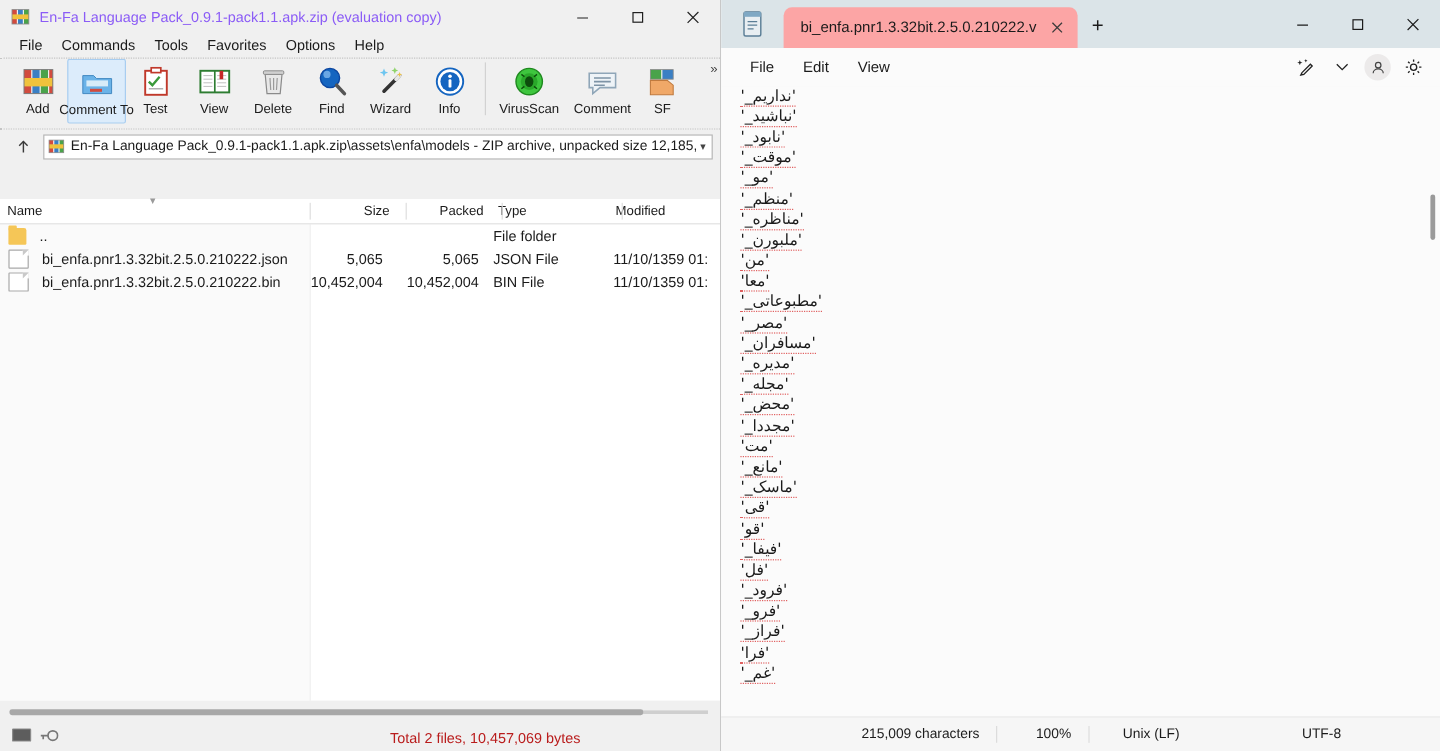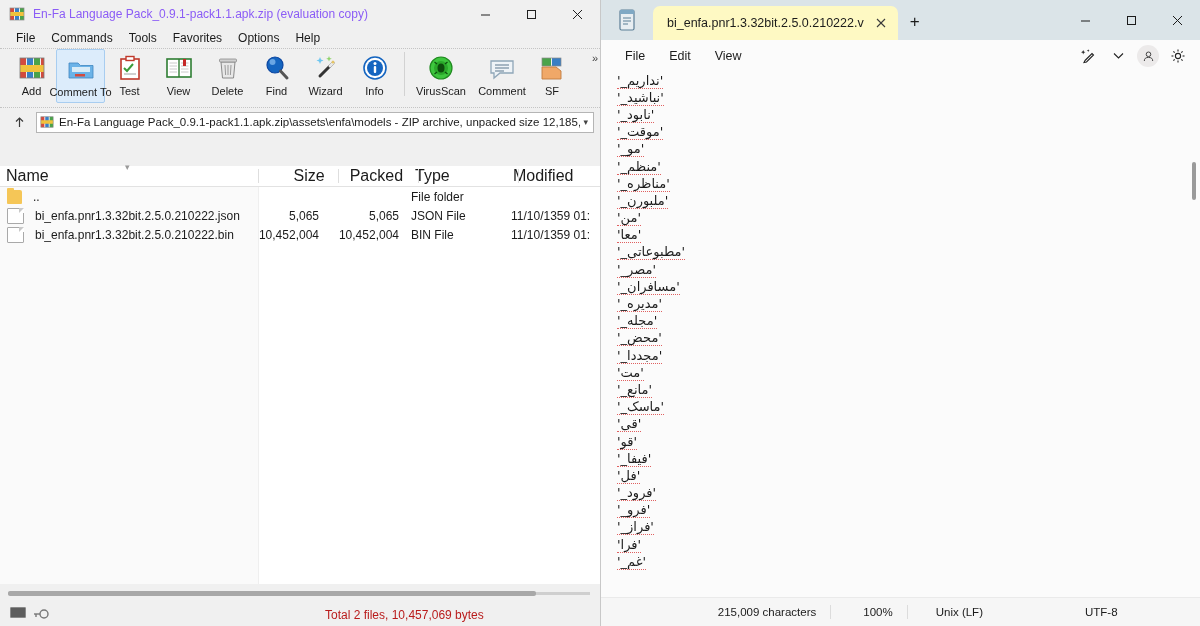--- a/index.html
+++ b/index.html
@@ -36,21 +36,21 @@
   #winrar .addrbar{height:28px;display:flex;align-items:center;background:#f0f0f0;padding:0 6px;}
   .upbtn{width:26px;height:22px;display:flex;align-items:center;justify-content:center;color:#3a3a3a;font-size:13px;}
   .addrbox{flex:1;height:21px;background:#fff;border:1px solid #b5b5b5;display:flex;align-items:center;
     padding:0 2px 0 3px;box-sizing:border-box;overflow:hidden;margin-left:4px;}
   .addrbox .aico{width:14px;height:14px;flex:none;margin-right:5px;position:relative;}
   .addrbox .atxt{font-size:11.5px;color:#1b1b1b;white-space:nowrap;overflow:hidden;flex:1;}
   .addrbox .adrop{font-size:9px;color:#444;padding:0 3px;flex:none;}
 
   #winrar .listwrap{position:absolute;left:0;right:0;top:166px;bottom:42px;background:#fff;}
   .colhdr{height:20px;display:flex;background:#fff;border-bottom:1px solid #e2e2e2;align-items:center;position:relative;}
-  .colhdr .c{font-size:16px;color:#1b1b1b;box-sizing:border-box;padding:0 6px;white-space:nowrap;}
+  .colhdr .c{font-size:11px;color:#1b1b1b;box-sizing:border-box;padding:0 6px;white-space:nowrap;}
   .c-name{width:258px;}
   .c-size{width:80px;text-align:right;}
   .c-packed{width:80px;text-align:right;}
   .c-type{width:100px;}
   .c-mod{width:95px;}
   .colsep{position:absolute;top:3px;width:1px;height:14px;background:#dedede;}
   .hdrchev{position:absolute;left:125px;top:-4px;font-size:9px;color:#9a9a9a;}
 
   .namecol-bg{position:absolute;left:0;top:20px;width:258px;bottom:0;background:#fafafa;border-right:1px solid #efefef;}
   .rows{position:relative;}
@@ -71,21 +71,21 @@
   .hscroll .thumb{position:absolute;left:0;width:528px;top:3px;height:5px;background:#a8a8a8;border-radius:2px;}
   .sbicons{position:absolute;left:10px;bottom:8px;display:flex;align-items:center;gap:7px;}
   .sb-drive{width:14px;height:9px;background:#5d5d5d;border-radius:1px;border:1px solid #8a8a8a;}
   .sb-key{width:16px;height:12px;position:relative;}
   .sb-total{position:absolute;left:325px;bottom:4px;font-size:12px;color:#b91c1c;white-space:nowrap;}
 
   
   #notepad{left:601px;top:0;width:599px;height:626px;background:#fbfbfb;}
   .np-title{height:40px;background:#dbe4e8;display:flex;align-items:flex-end;position:relative;}
   .np-appico{width:20px;height:22px;position:absolute;left:16px;top:9px;}
-  .np-tab{margin-left:52px;height:34px;background:#fef9c3;border-radius:7px 7px 0 0;display:flex;align-items:center;
+  .np-tab{margin-left:52px;height:34px;background:#fca5a5;border-radius:7px 7px 0 0;display:flex;align-items:center;
     padding:0 4px 0 14px;box-sizing:border-box;max-width:250px;}
   .np-tab .t{font-size:12.5px;color:#1b1b1b;white-space:nowrap;overflow:hidden;}
   .np-tabx{width:26px;height:24px;display:flex;align-items:center;justify-content:center;color:#3a3a3a;margin-left:4px;flex:none;}
   .np-newtab{width:34px;height:34px;display:flex;align-items:center;justify-content:center;color:#1b1b1b;font-size:17px;margin-bottom:1px;}
   .np-wbtns{position:absolute;right:0;top:0;height:40px;display:flex;}
   .np-wbtn{width:46px;height:40px;display:flex;align-items:center;justify-content:center;color:#1b1b1b;}
 
   .np-menu{height:32px;background:#fbfbfb;display:flex;align-items:center;padding-left:12px;position:relative;}
   .np-menu .mi{font-size:12.5px;color:#1b1b1b;padding:4px 12px;border-radius:4px;}
   .np-right{position:absolute;right:8px;top:0;height:32px;display:flex;align-items:center;gap:2px;}

